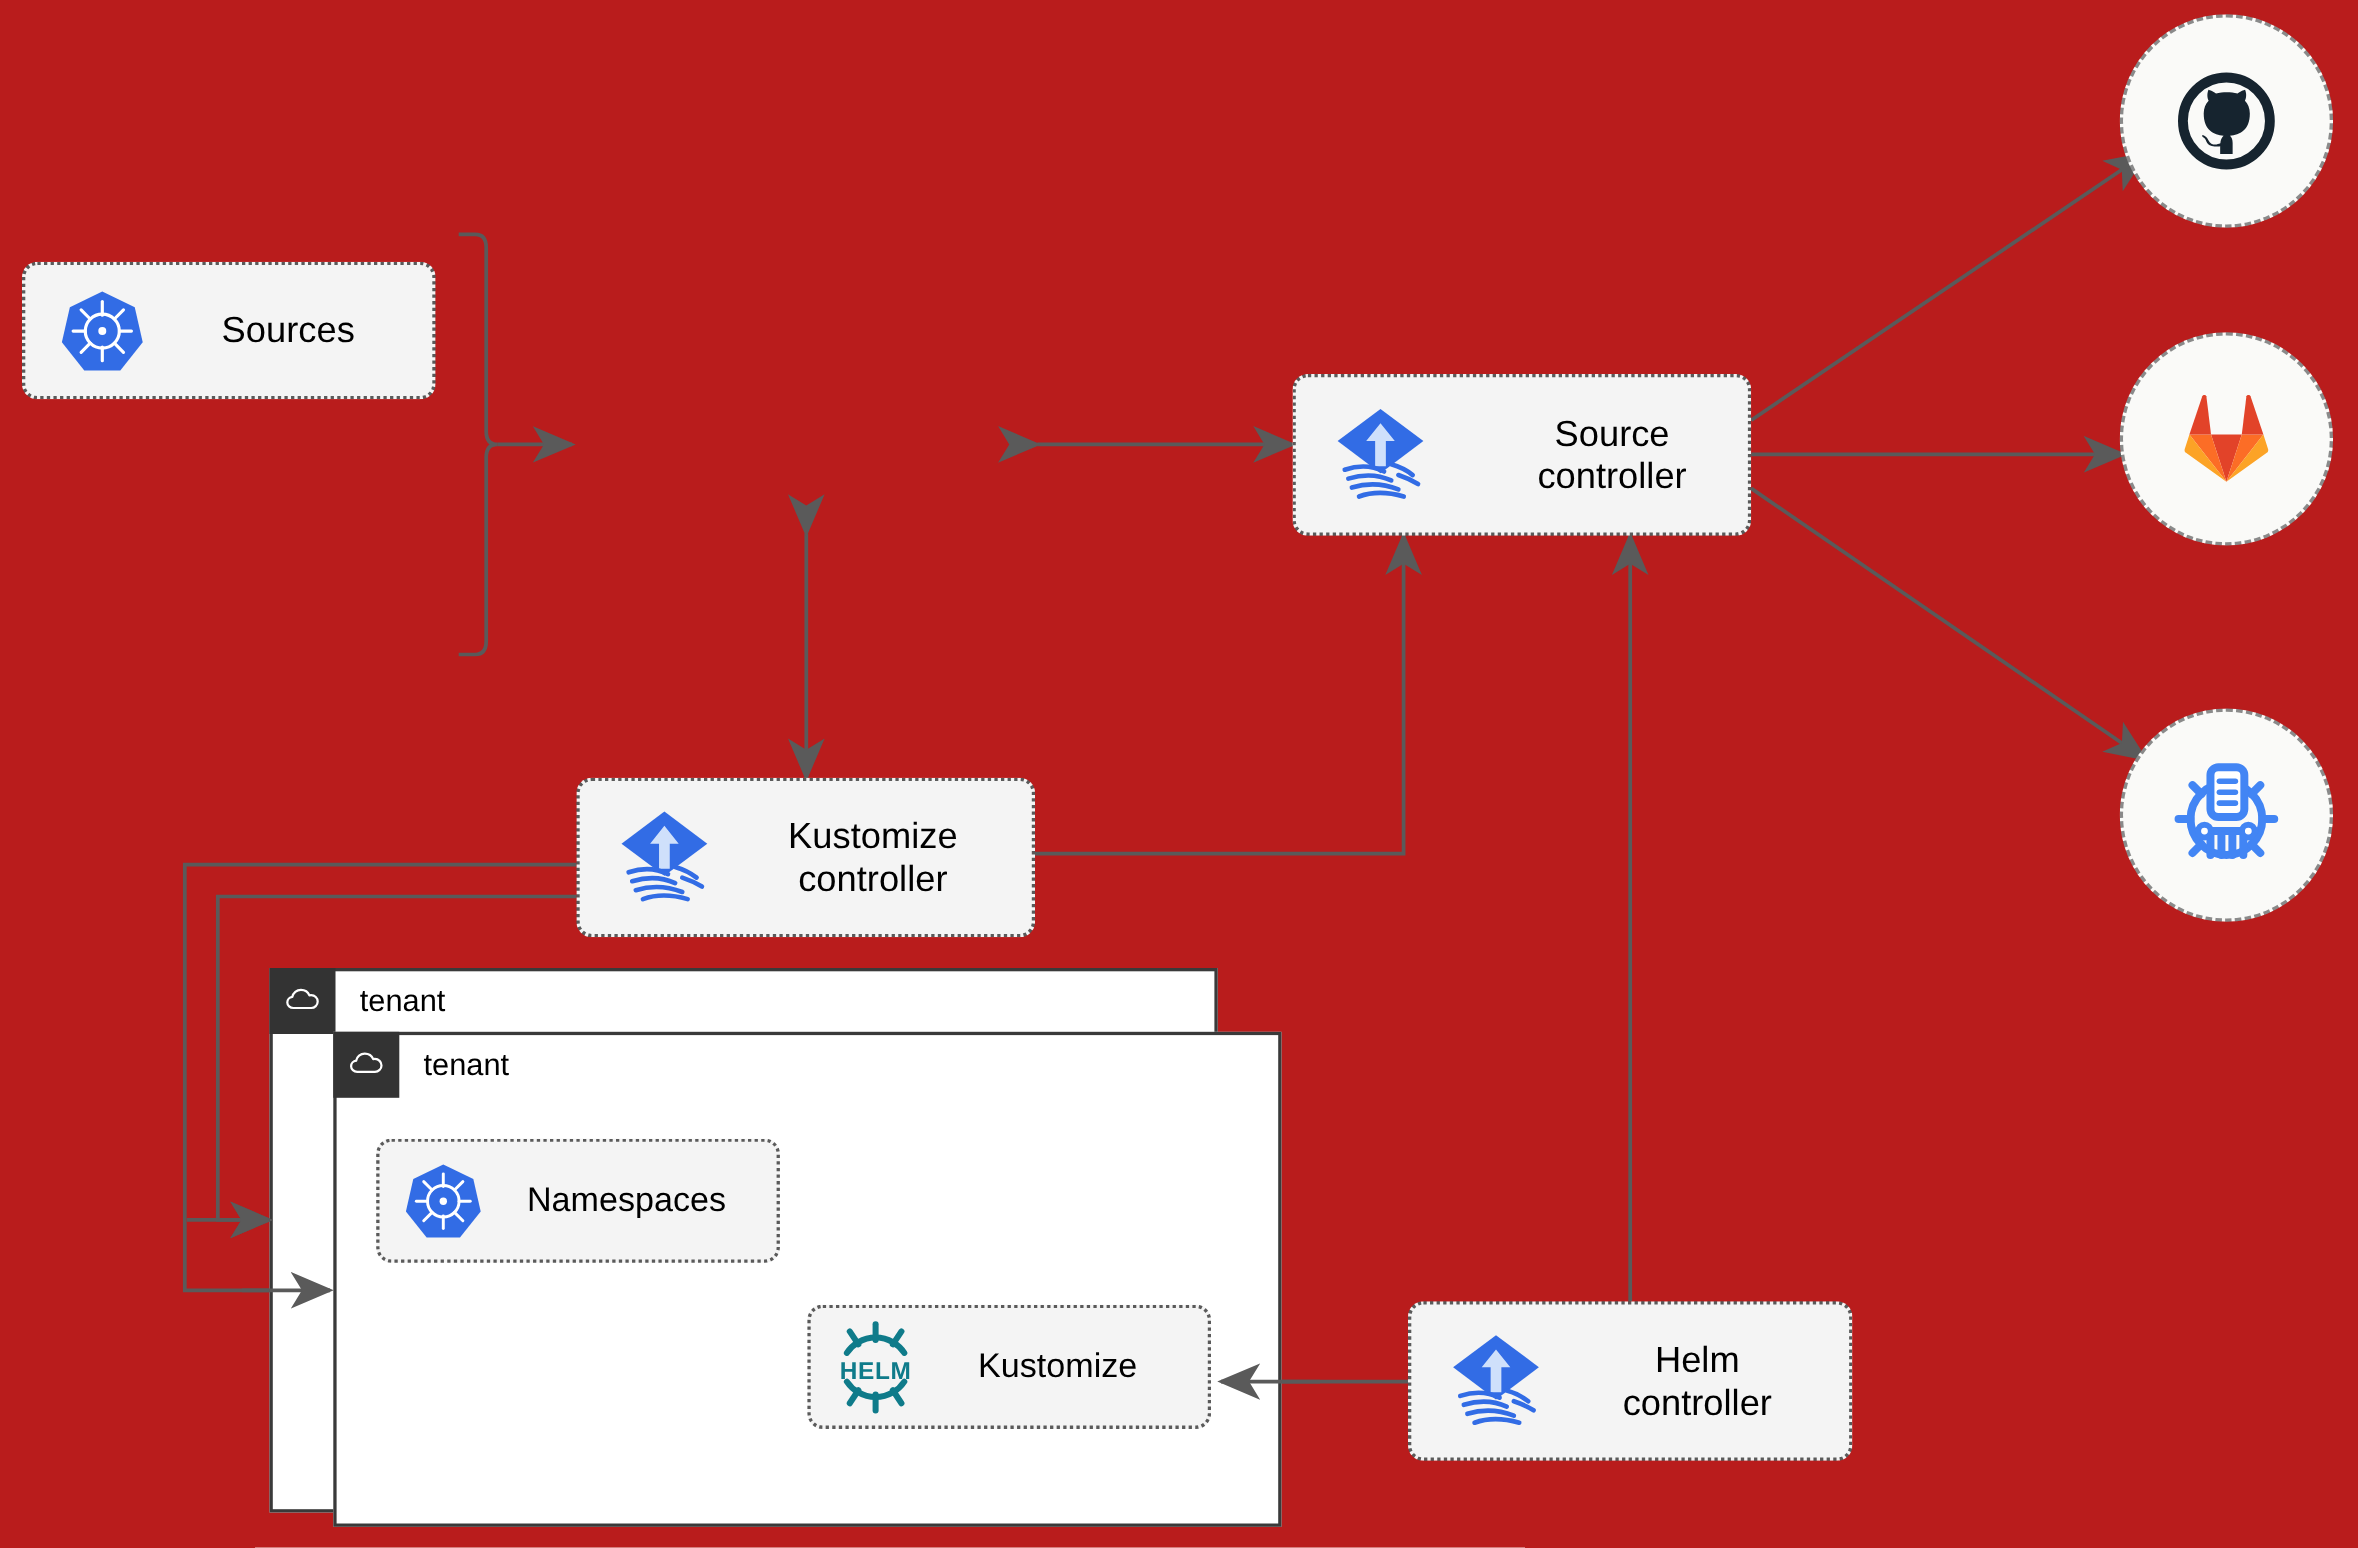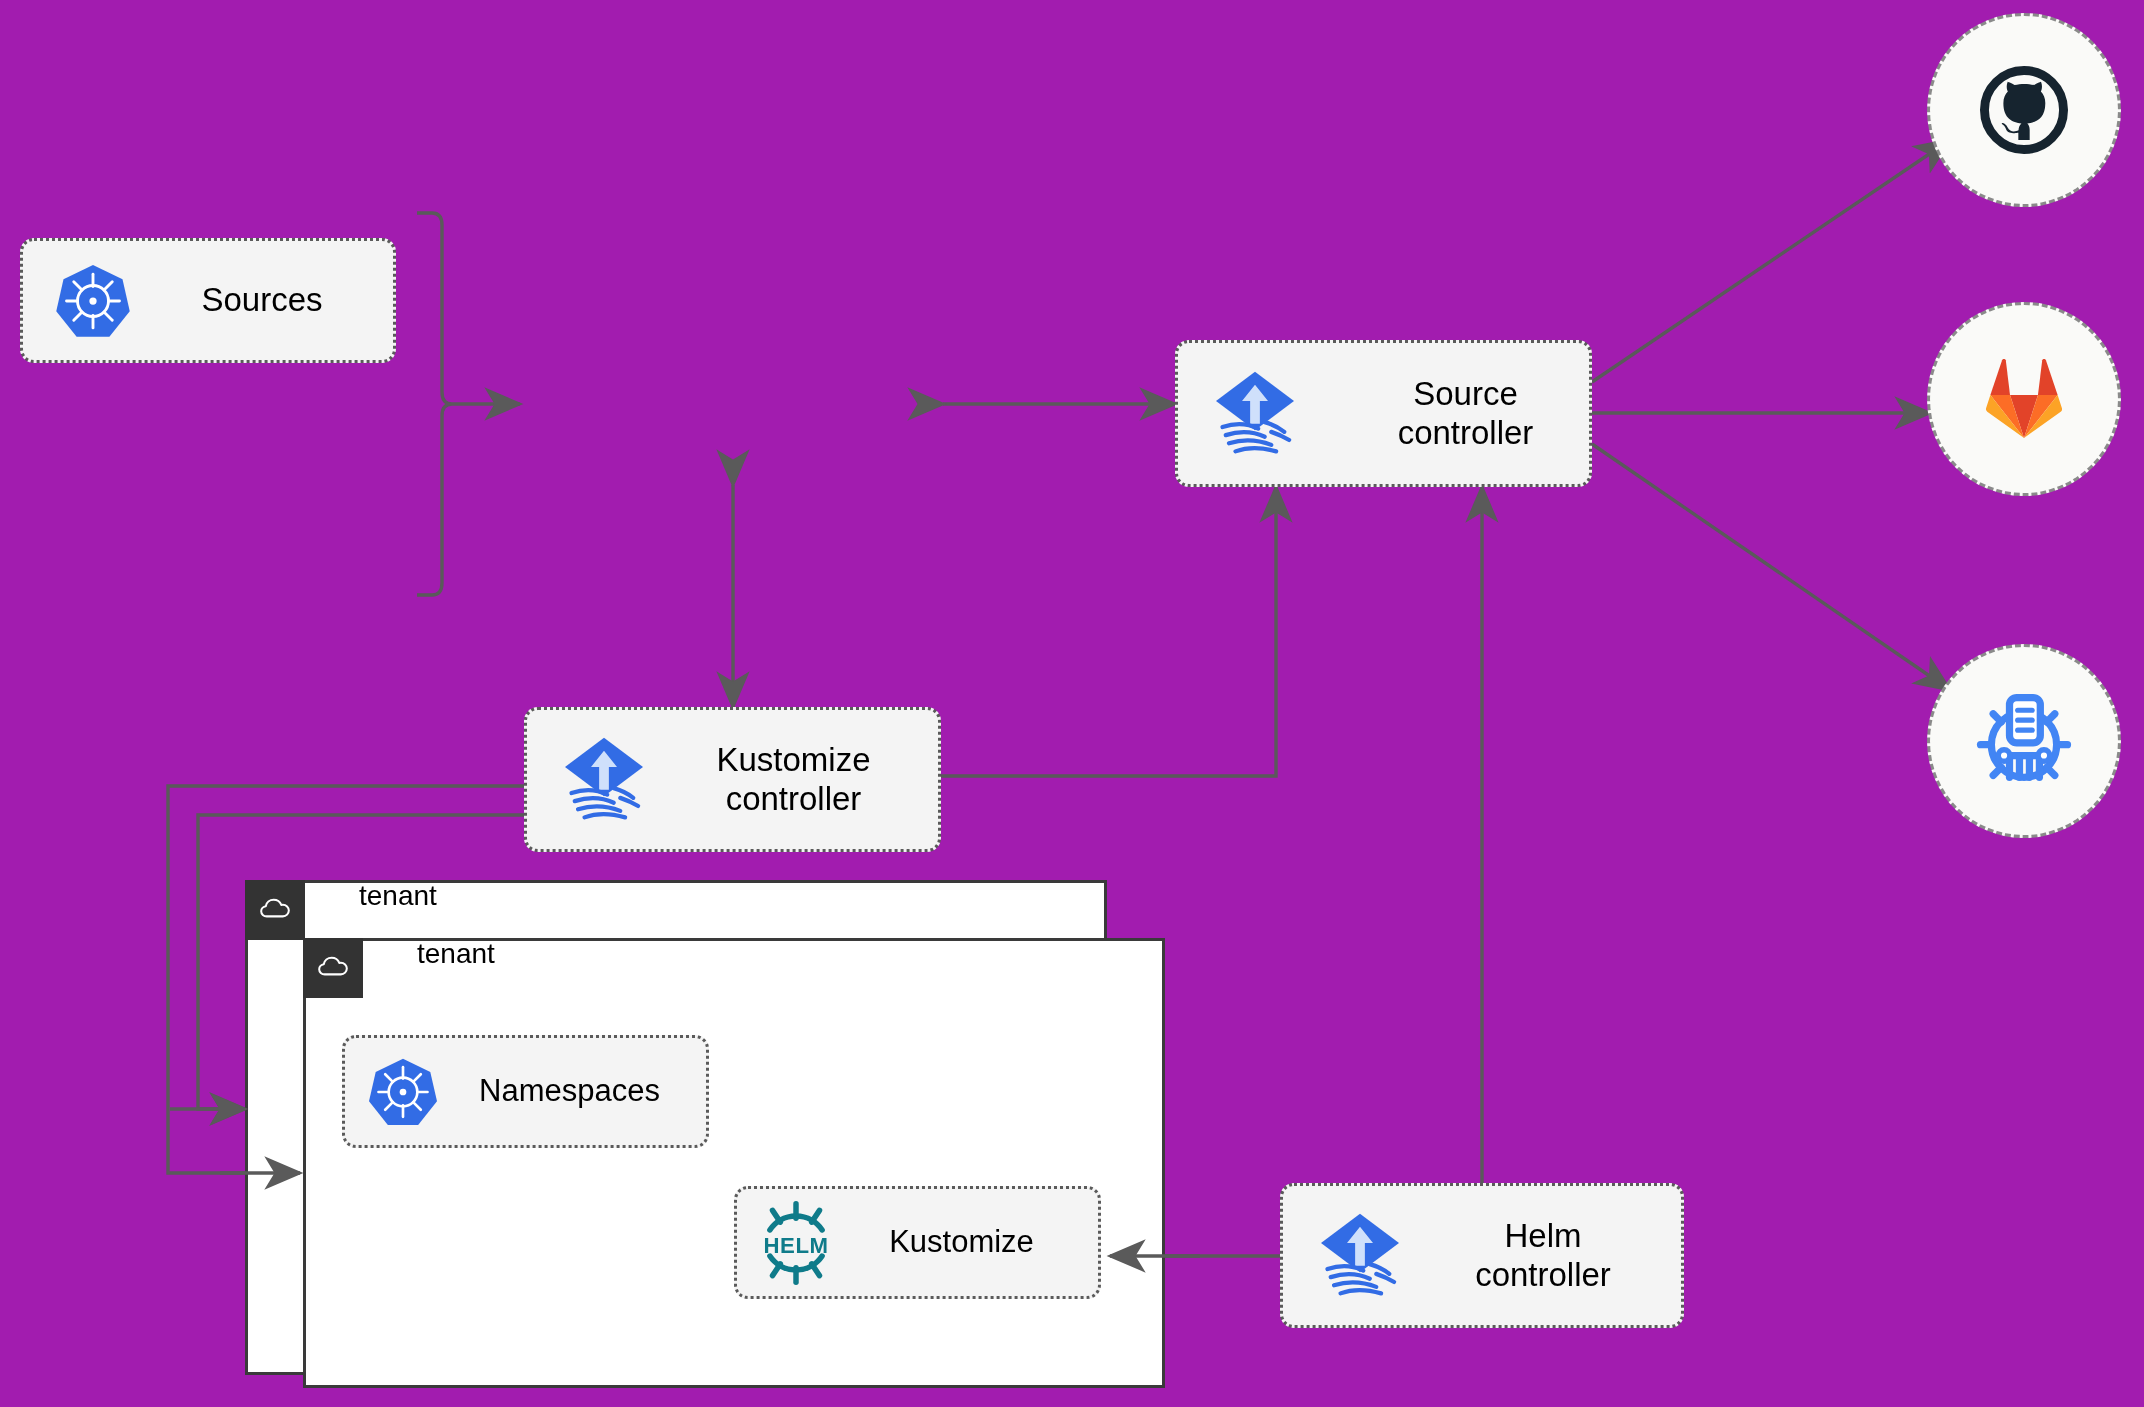--- a/index.html
+++ b/index.html
@@ -1,18 +1,18 @@
 <!DOCTYPE html>
 <html><head>
 <meta charset="utf-8">
 <title>Flux GitOps Architecture Diagram</title>
 <style>
   html,body{margin:0;padding:0;background:#ffffff;}
   body{font-family:"Liberation Sans","DejaVu Sans",sans-serif;}
-  #stage{position:relative;width:2144px;height:1407px;background:#a21caf;overflow:hidden;}
+  #stage{position:relative;width:2144px;height:1407px;background:#b91c1c;overflow:hidden;}
 
   
   .node{
     position:absolute;
     background:#f4f4f4;
     border:3px dotted #5a5a5a;
     border-radius:14px;
     display:flex;
     align-items:center;
     box-sizing:border-box;
@@ -46,23 +46,22 @@
     position:absolute;
     border:3px solid #3a3a3a;
     background:#ffffff;
     box-sizing:border-box;
     z-index:4;
   }
   .tenant-hdr{
     position:absolute;
     top:-3px;left:-3px;
     height:60px;
-    display:flex;
+    display:flex;align-items:center;
     z-index:5;
-    gap:32px;
   }
   .tenant-badge{
     width:60px;height:60px;
     background:#333333;
     display:flex;align-items:center;justify-content:center;
     flex:0 0 auto;
   }
   .tenant-name{
     font-size:28px;color:#000;
     padding-left:22px;

